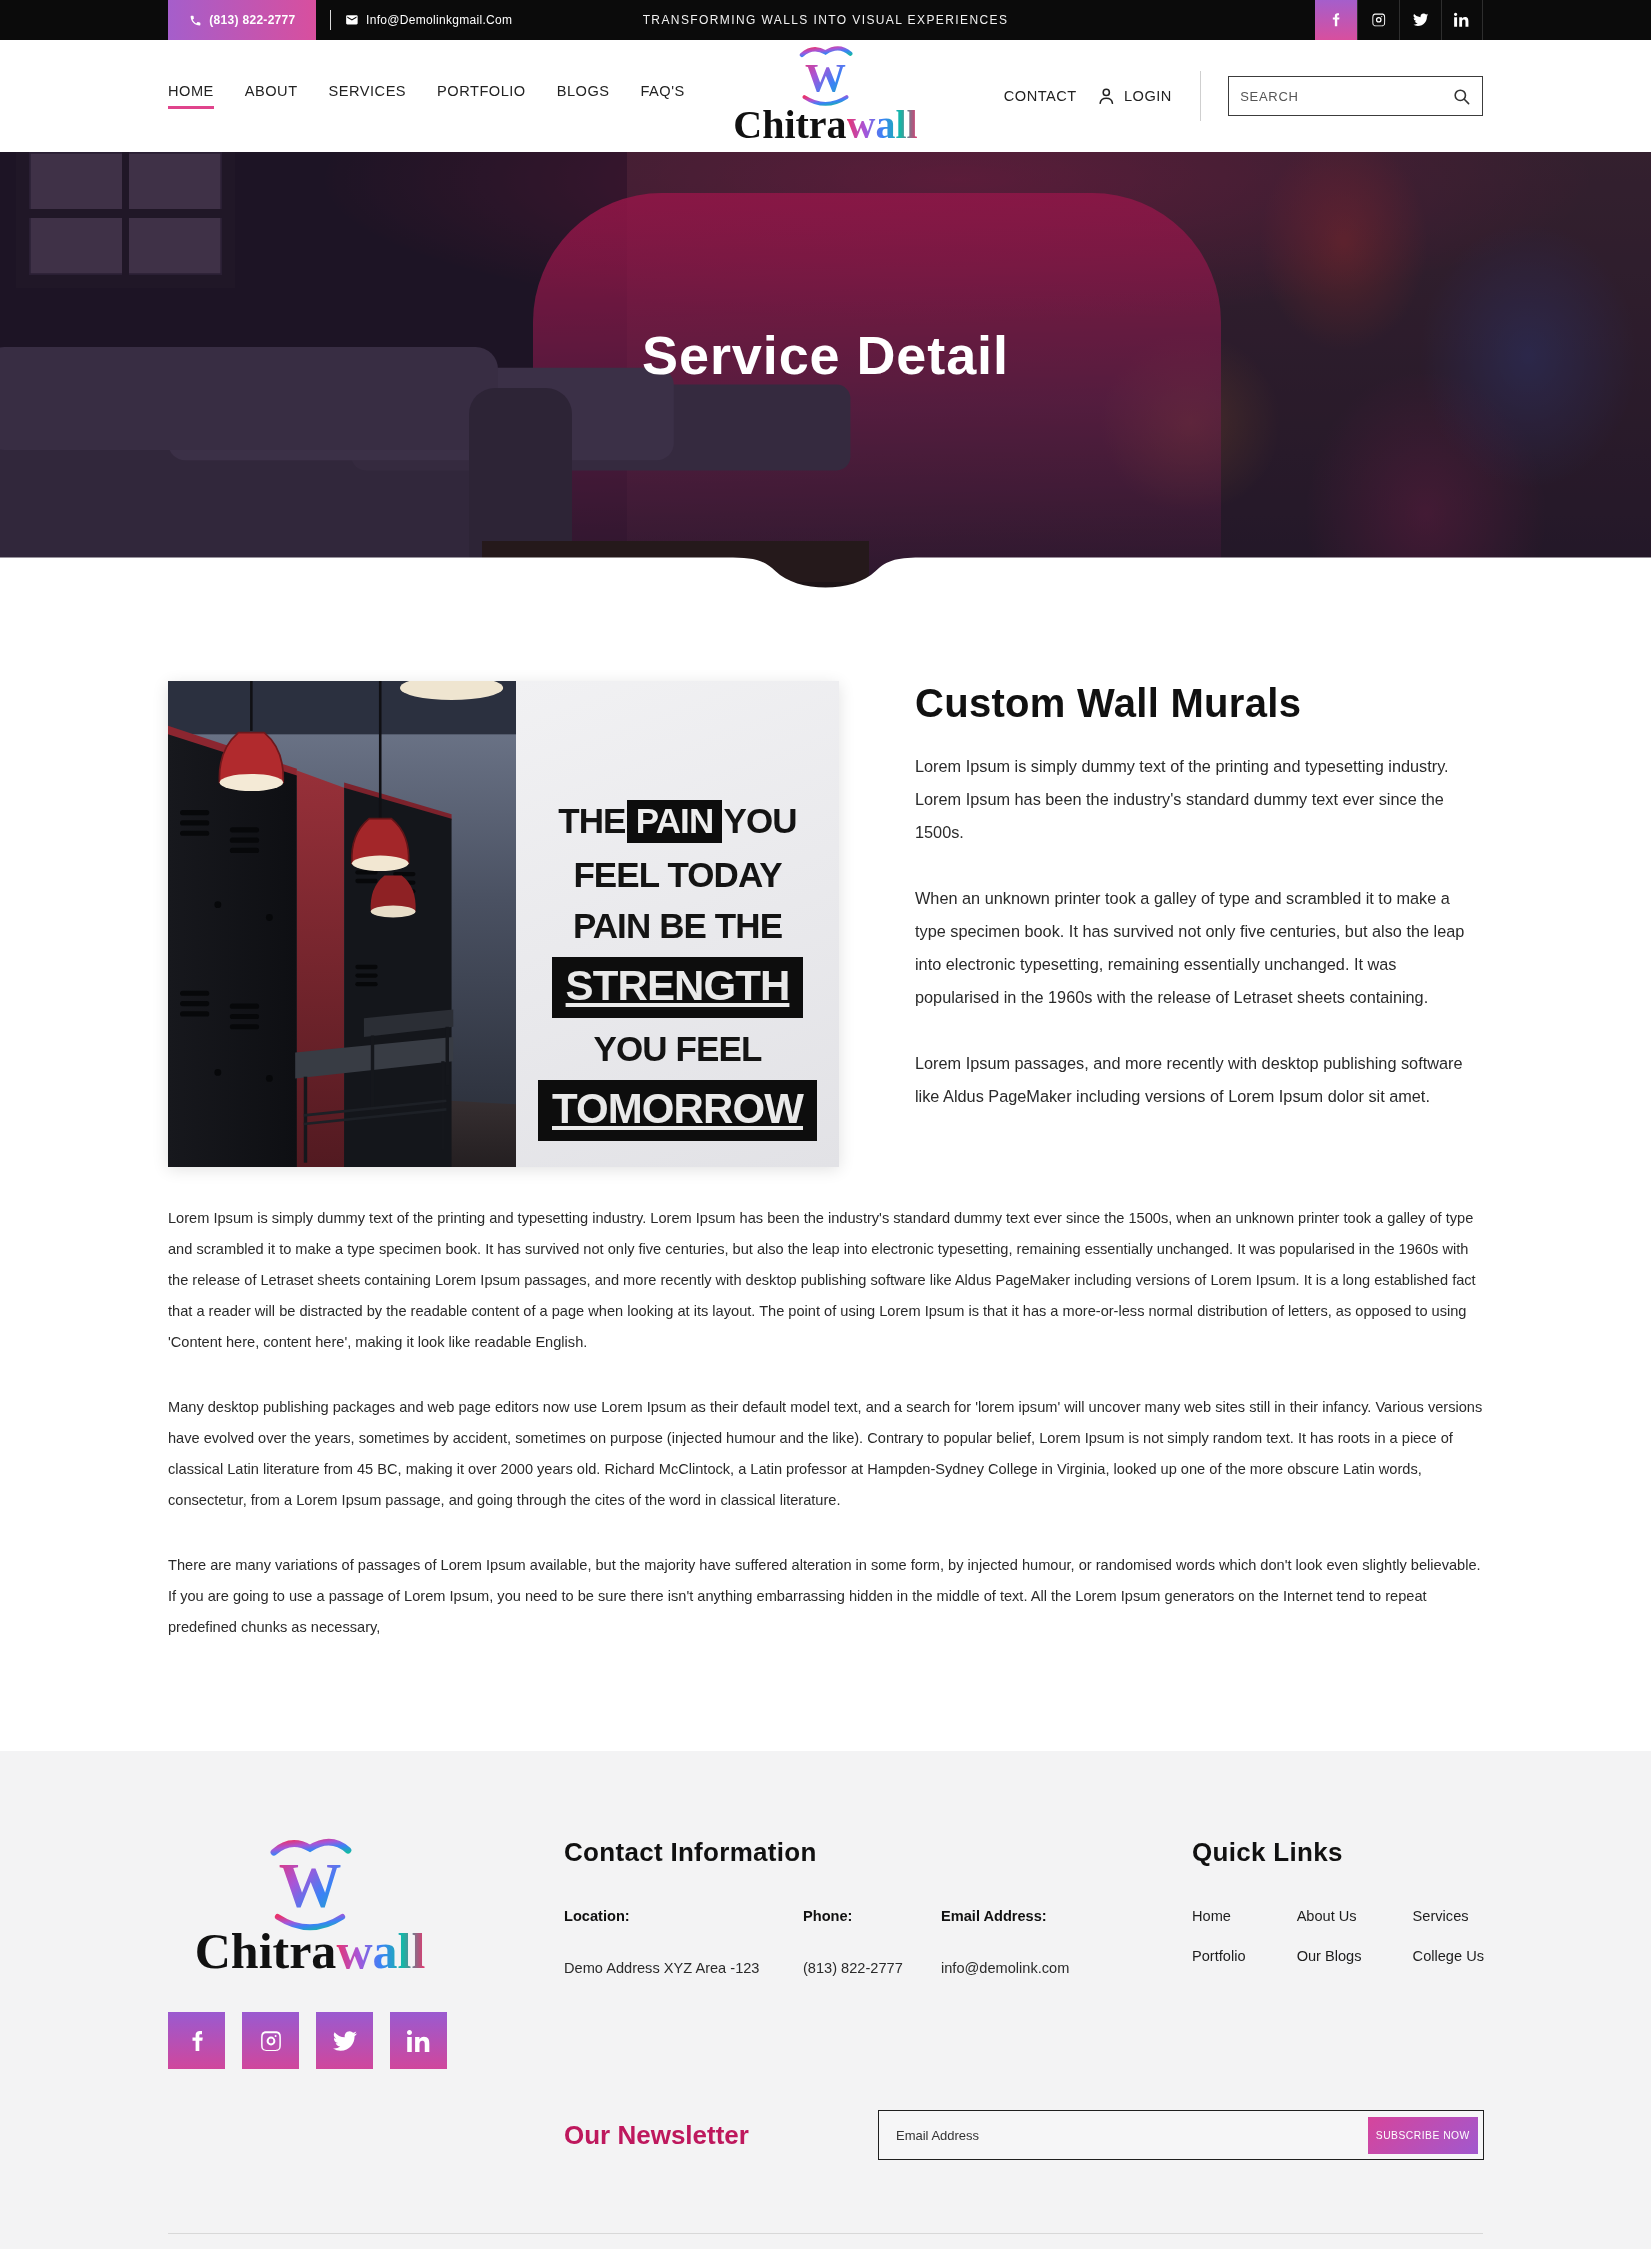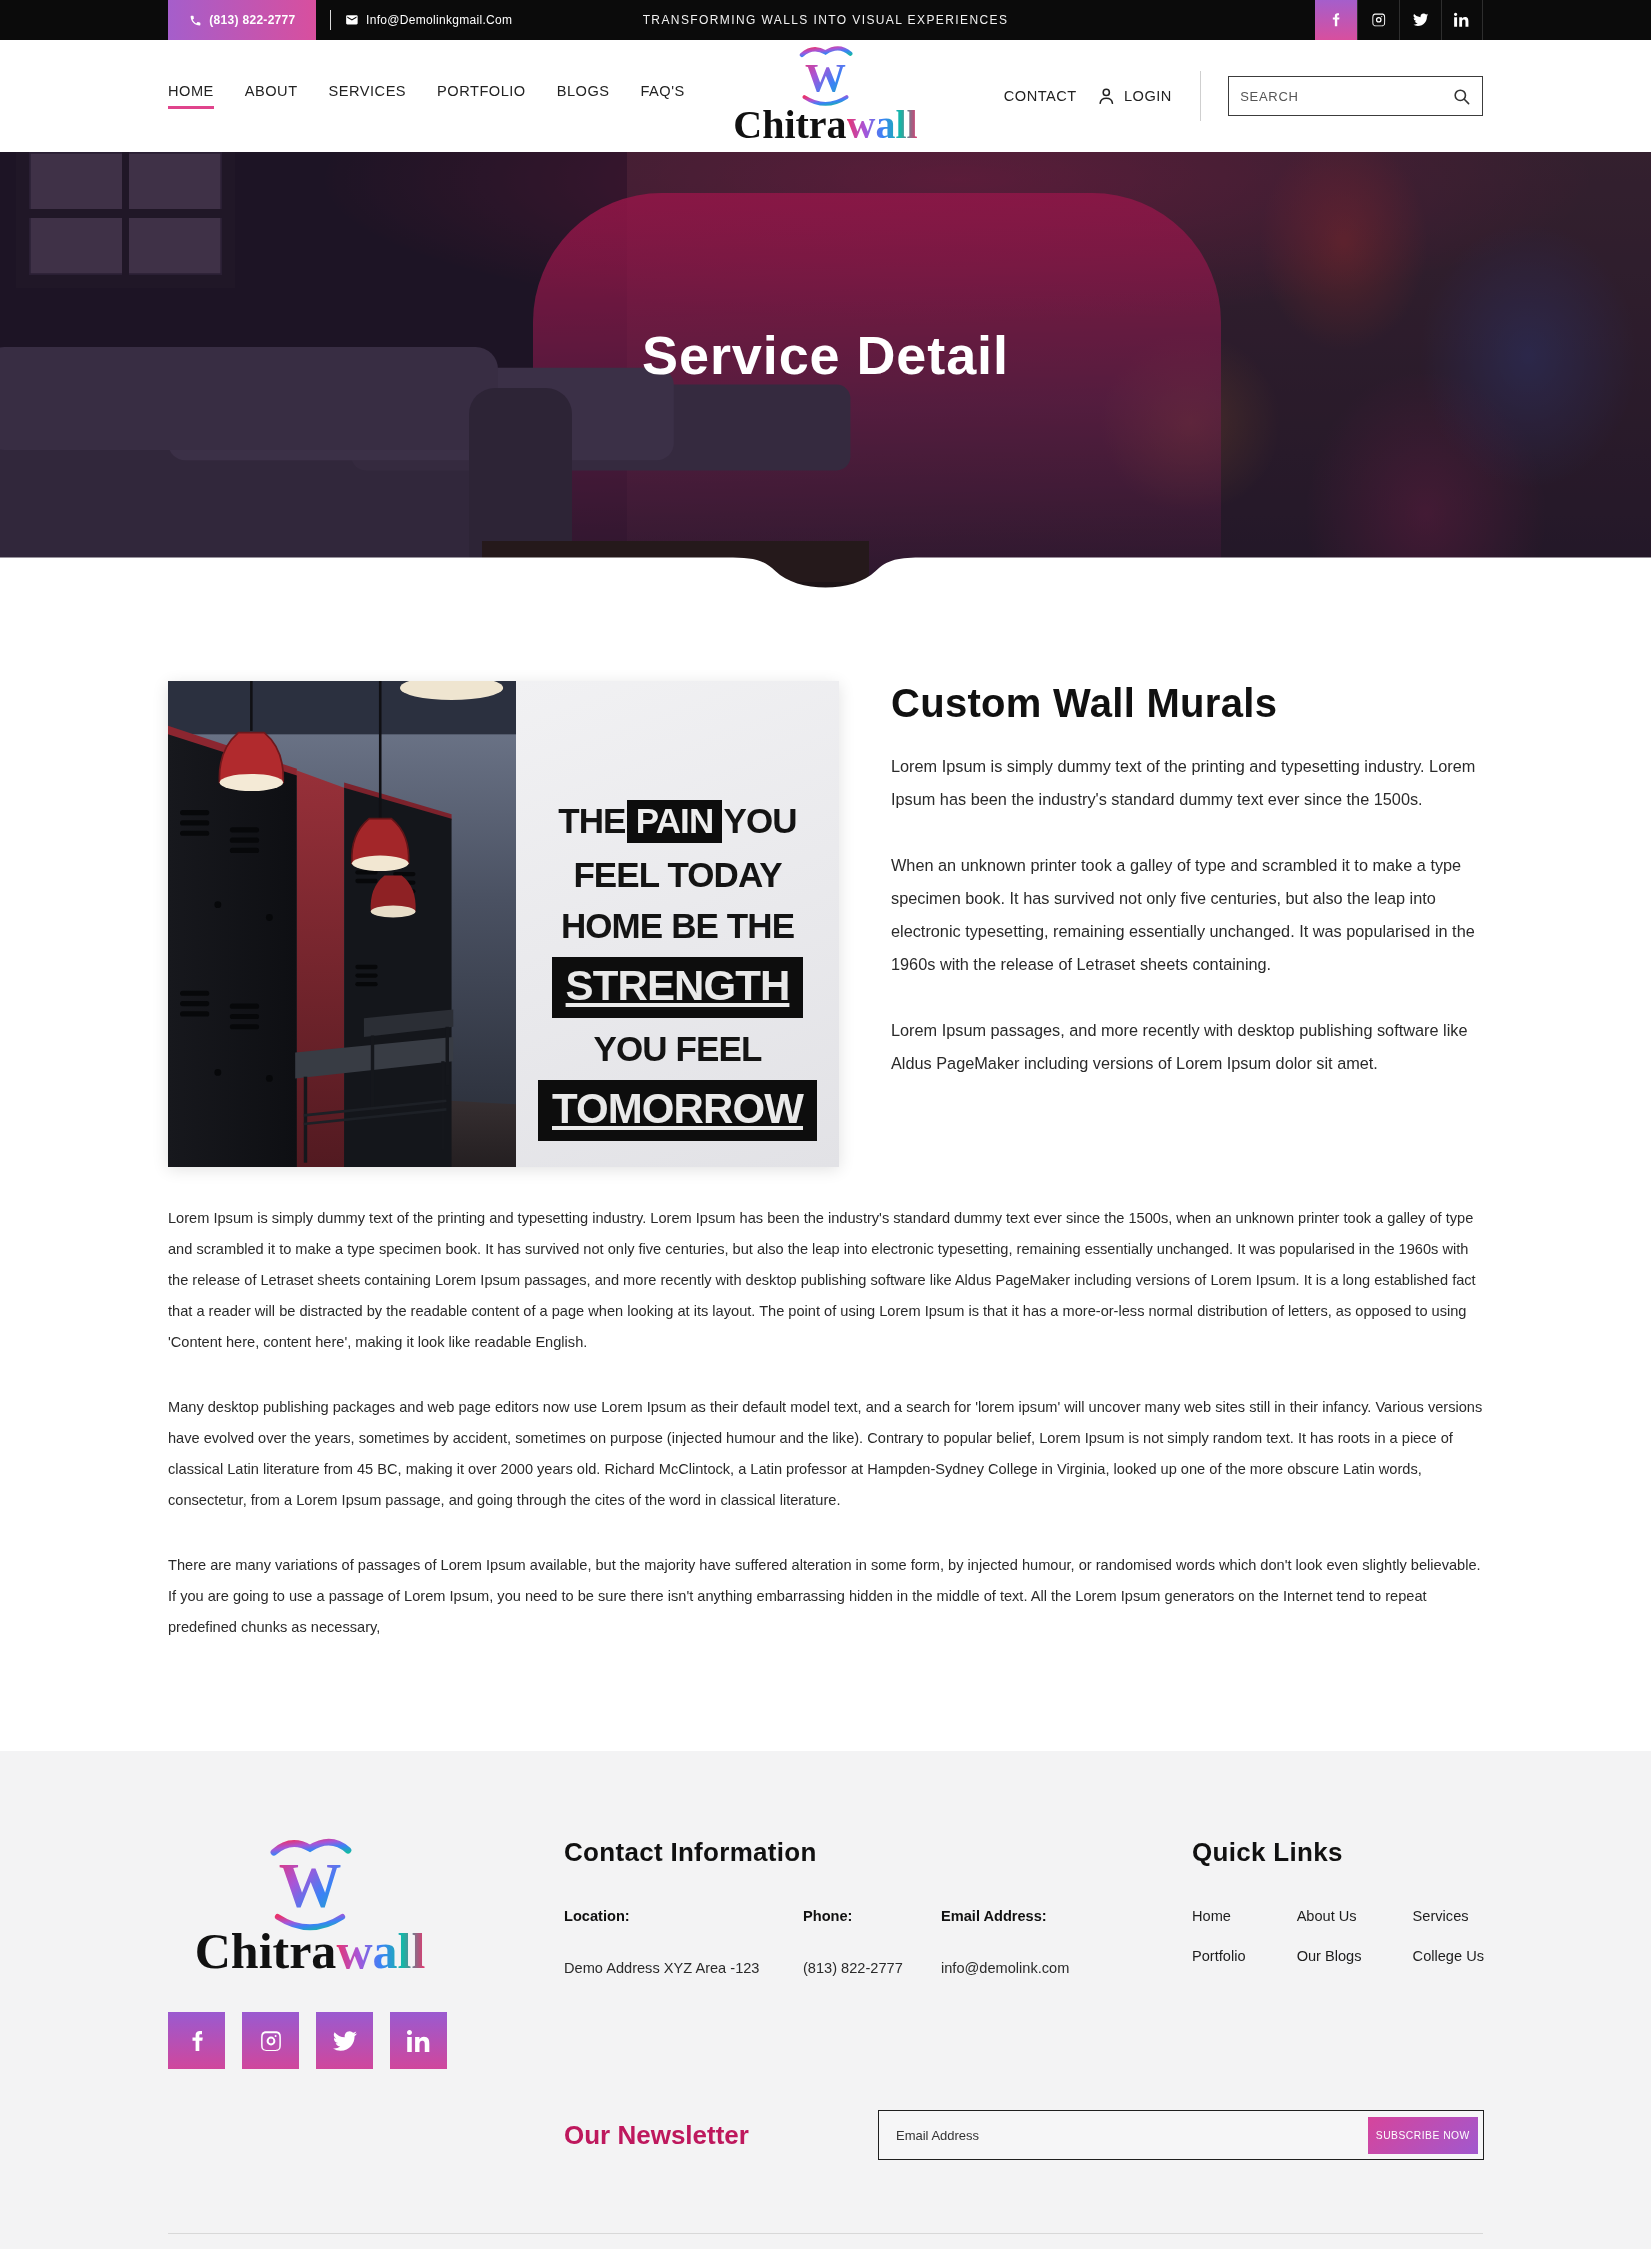--- a/index.html
+++ b/index.html
@@ -63,21 +63,21 @@
 
   
   .content { padding:0 168px 108px; background:#fff; }
   .service-top { display:flex; padding-top:77px; }
   .image-card { width:671px; height:486px; display:flex; flex:none; box-shadow:0 3.4px 15.5px rgba(0,0,0,.12); }
   .image-left { width:348px; height:486px; flex:none; }
   .image-quote { flex:1; background:linear-gradient(160deg,#f1f1f3,#e2e2e6); display:flex; flex-direction:column; align-items:center; justify-content:flex-end; gap:11.2px; padding:26px 20.6px; }
   .q-line { font-size:35px; font-weight:bold; letter-spacing:-0.9px; color:#141414; white-space:nowrap; }
   .q-inlinebox { display:inline-block; background:#0d0d0d; color:#ededed; padding:0.9px 8.6px 2.6px; margin:0 1.7px; }
   .q-boxline { font-size:42px; font-weight:bold; letter-spacing:-0.9px; background:#0d0d0d; color:#e9e9e9; padding:5.2px 13.8px 7.7px; white-space:nowrap;text-decoration:underline; }
-  .service-col { margin-left:52px; flex:1; }
+  .service-col { margin-left:76px; flex:1; }
   .service-heading { font-size:40px; font-weight:bold; color:#111; letter-spacing:0.3px; margin-bottom:24px; }
   .intro-para { font-size:16.3px; line-height:33px; color:#2a2a2a; margin-bottom:33px; }
   .body-paras { margin-top:36px; }
   .body-para { font-size:14.6px; line-height:31px; color:#2a2a2a; margin-bottom:34px; }
   .body-para:last-child { margin-bottom:0; }
 
   
   .footer { background:#f3f3f4; padding:86px 168px 0; }
   .footer-grid { display:grid; grid-template-columns:284px 714px 318px; }
   .f-col-mid { padding-left:112px; }
@@ -299,21 +299,21 @@
           <path d="M236 268 Q234 240 252 226 L272 226 Q290 240 288 268 Z" fill="#8e2124"></path>
           <ellipse cx="262" cy="268" rx="26" ry="7" fill="#e8ddc8"></ellipse>
           <ellipse cx="330" cy="8" rx="60" ry="14" fill="#efe5d0"></ellipse>
         </g>
       </svg>
       <div class="image-quote">
         <div class="q-line">
           <span>THE</span><span class="q-inlinebox">PAIN</span><span>YOU</span>
         </div>
         <div class="q-line">FEEL TODAY</div>
-        <div class="q-line">HOME BE THE</div>
+        <div class="q-line">PAIN BE THE</div>
         <div class="q-boxline">STRENGTH</div>
         <div class="q-line">YOU FEEL</div>
         <div class="q-boxline">TOMORROW</div>
       </div>
     </div>
 
     <div class="service-col">
       <h1 class="service-heading">Custom Wall Murals</h1>
       <p class="intro-para">Lorem Ipsum is simply dummy text of the printing and typesetting industry. Lorem Ipsum has been the industry's standard dummy text ever since the 1500s.</p>
       <p class="intro-para">When an unknown printer took a galley of type and scrambled it to make a type specimen book. It has survived not only five centuries, but also the leap into electronic typesetting, remaining essentially unchanged. It was popularised in the 1960s with the release of Letraset sheets containing.</p>

